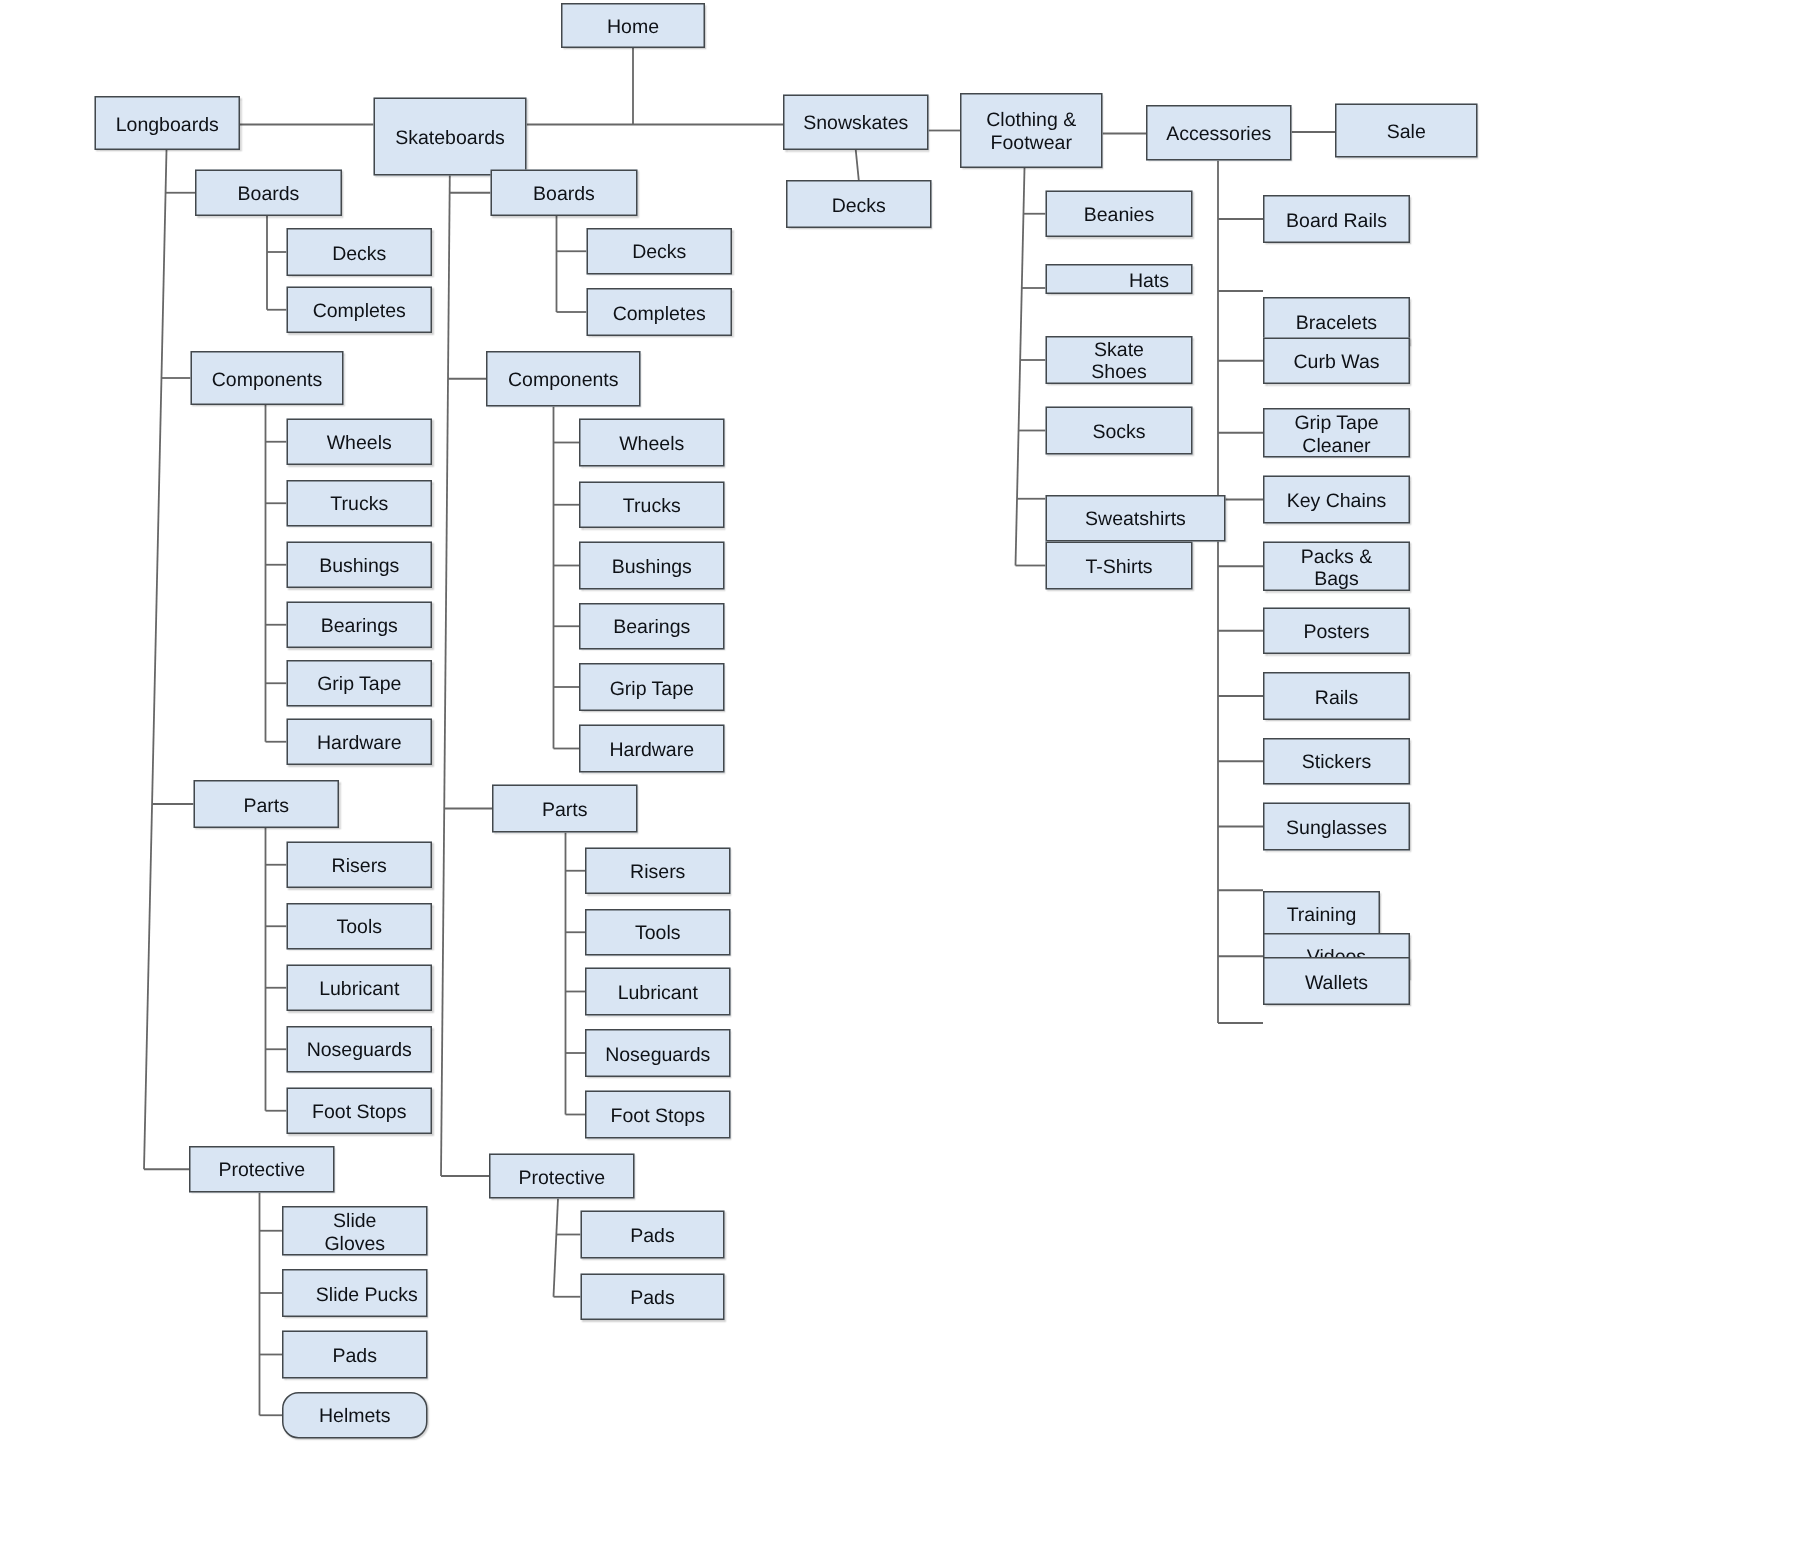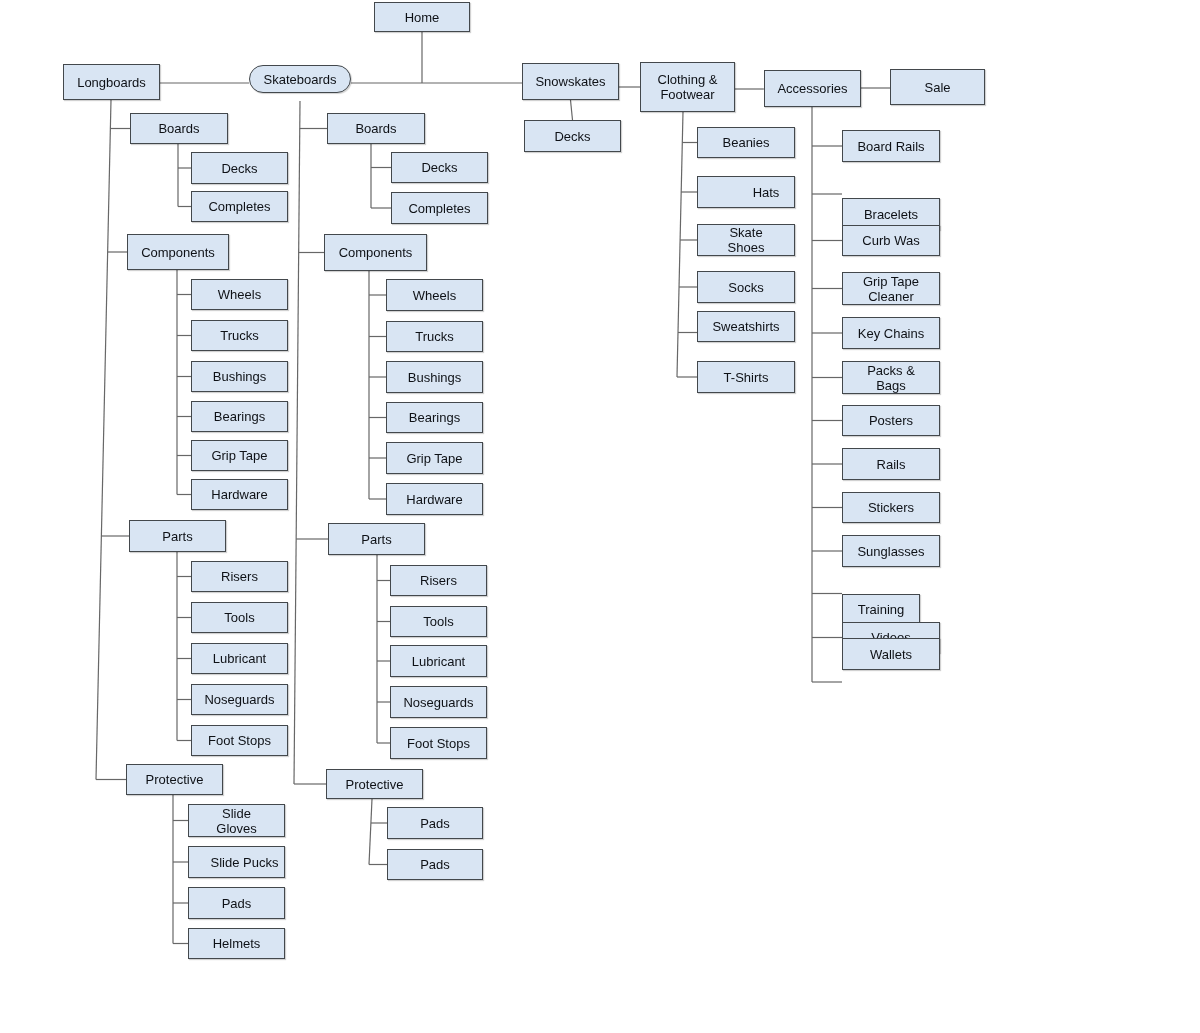--- a/index.html
+++ b/index.html
@@ -119,21 +119,21 @@
       <line x1="351" y1="83" x2="422" y2="83" stroke="#676767" stroke-width="1.2"></line>
       <line x1="422" y1="32" x2="422" y2="83" stroke="#676767" stroke-width="1.2"></line>
       <line x1="422" y1="83" x2="522" y2="83" stroke="#676767" stroke-width="1.2"></line>
       <line x1="619" y1="87" x2="640" y2="87" stroke="#676767" stroke-width="1.2"></line>
       <line x1="735" y1="89" x2="764" y2="89" stroke="#676767" stroke-width="1.2"></line>
       <line x1="861" y1="88" x2="890" y2="88" stroke="#676767" stroke-width="1.2"></line>
     </svg>
 
 <div class="node" style="left: 374px; top: 2px; width: 96px; height: 30px;">Home</div>
     <div class="node" style="left: 63px; top: 64px; width: 97px; height: 36px;">Longboards</div>
-    <div class="node" style="left: 249px; top: 65px; width: 102px; height: 28px; border-radius: 18px;">Skateboards</div>
+    <div class="node" style="left: 249px; top: 65px; width: 102px; height: 52px;">Skateboards</div>
     <div class="node" style="left: 522px; top: 63px; width: 97px; height: 37px;">Snowskates</div>
     <div class="node" style="left: 640px; top: 62px; width: 95px; height: 50px;">Clothing &amp;
 Footwear</div>
     <div class="node" style="left: 764px; top: 70px; width: 97px; height: 37px;">Accessories</div>
     <div class="node" style="left: 890px; top: 69px; width: 95px; height: 36px;">Sale</div>
     <div class="node" style="left: 130px; top: 113px; width: 98px; height: 31px;">Boards</div>
     <div class="node" style="left: 191px; top: 152px; width: 97px; height: 32px;">Decks</div>
     <div class="node" style="left: 191px; top: 191px; width: 97px; height: 31px;">Completes</div>
     <div class="node" style="left: 127px; top: 234px; width: 102px; height: 36px;">Components</div>
     <div class="node" style="left: 191px; top: 279px; width: 97px; height: 31px;">Wheels</div>
@@ -146,21 +146,21 @@
     <div class="node" style="left: 191px; top: 561px; width: 97px; height: 31px;">Risers</div>
     <div class="node" style="left: 191px; top: 602px; width: 97px; height: 31px;">Tools</div>
     <div class="node" style="left: 191px; top: 643px; width: 97px; height: 31px;">Lubricant</div>
     <div class="node" style="left: 191px; top: 684px; width: 97px; height: 31px;">Noseguards</div>
     <div class="node" style="left: 191px; top: 725px; width: 97px; height: 31px;">Foot Stops</div>
     <div class="node" style="left: 126px; top: 764px; width: 97px; height: 31px;">Protective</div>
     <div class="node" style="left: 188px; top: 804px; width: 97px; height: 33px;">Slide
 Gloves</div>
     <div class="node" style="left: 188px; top: 846px; width: 97px; height: 32px; padding-left: 16px;">Slide Pucks</div>
     <div class="node" style="left: 188px; top: 887px; width: 97px; height: 32px;">Pads</div>
-    <div class="node" style="left: 188px; top: 928px; width: 97px; height: 31px;">Helmets</div>
+    <div class="node" style="left: 188px; top: 928px; width: 97px; height: 31px; border-radius: 11px;">Helmets</div>
     <div class="node" style="left: 327px; top: 113px; width: 98px; height: 31px;">Boards</div>
     <div class="node" style="left: 391px; top: 152px; width: 97px; height: 31px;">Decks</div>
     <div class="node" style="left: 391px; top: 192px; width: 97px; height: 32px;">Completes</div>
     <div class="node" style="left: 324px; top: 234px; width: 103px; height: 37px;">Components</div>
     <div class="node" style="left: 386px; top: 279px; width: 97px; height: 32px;">Wheels</div>
     <div class="node" style="left: 386px; top: 321px; width: 97px; height: 31px;">Trucks</div>
     <div class="node" style="left: 386px; top: 361px; width: 97px; height: 32px;">Bushings</div>
     <div class="node" style="left: 386px; top: 402px; width: 97px; height: 31px;">Bearings</div>
     <div class="node" style="left: 386px; top: 442px; width: 97px; height: 32px;">Grip Tape</div>
     <div class="node" style="left: 386px; top: 483px; width: 97px; height: 32px;">Hardware</div>
@@ -168,25 +168,25 @@
     <div class="node" style="left: 390px; top: 565px; width: 97px; height: 31px;">Risers</div>
     <div class="node" style="left: 390px; top: 606px; width: 97px; height: 31px;">Tools</div>
     <div class="node" style="left: 390px; top: 645px; width: 97px; height: 32px;">Lubricant</div>
     <div class="node" style="left: 390px; top: 686px; width: 97px; height: 32px;">Noseguards</div>
     <div class="node" style="left: 390px; top: 727px; width: 97px; height: 32px;">Foot Stops</div>
     <div class="node" style="left: 326px; top: 769px; width: 97px; height: 30px;">Protective</div>
     <div class="node" style="left: 387px; top: 807px; width: 96px; height: 32px;">Pads</div>
     <div class="node" style="left: 387px; top: 849px; width: 96px; height: 31px;">Pads</div>
     <div class="node" style="left: 524px; top: 120px; width: 97px; height: 32px;">Decks</div>
     <div class="node" style="left: 697px; top: 127px; width: 98px; height: 31px;">Beanies</div>
-    <div class="node" style="left: 697px; top: 176px; width: 98px; height: 32px; padding-left: 40px;">Hats</div>
+    <div class="node" style="left: 697px; top: 176px; width: 98px; height: 20px; padding-left: 40px;">Hats</div>
     <div class="node" style="left: 697px; top: 224px; width: 98px; height: 32px;">Skate
 Shoes</div>
     <div class="node" style="left: 697px; top: 271px; width: 98px; height: 32px;">Socks</div>
-    <div class="node" style="left: 697px; top: 311px; width: 98px; height: 31px;">Sweatshirts</div>
+    <div class="node" style="left: 697px; top: 330px; width: 120px; height: 31px;">Sweatshirts</div>
     <div class="node" style="left: 697px; top: 361px; width: 98px; height: 32px;">T-Shirts</div>
     <div class="node" style="left: 842px; top: 130px; width: 98px; height: 32px;">Board Rails</div>
     <div class="node" style="left: 842px; top: 178px; width: 98px; height: 32px; margin-top: 20px;">Bracelets</div>
     <div class="node" style="left: 842px; top: 225px; width: 98px; height: 31px;">Curb Was</div>
     <div class="node" style="left: 842px; top: 272px; width: 98px; height: 33px;">Grip Tape
 Cleaner</div>
     <div class="node" style="left: 842px; top: 317px; width: 98px; height: 32px;">Key Chains</div>
     <div class="node" style="left: 842px; top: 361px; width: 98px; height: 33px;">Packs &amp;
 Bags</div>
     <div class="node" style="left: 842px; top: 405px; width: 98px; height: 31px;">Posters</div>

